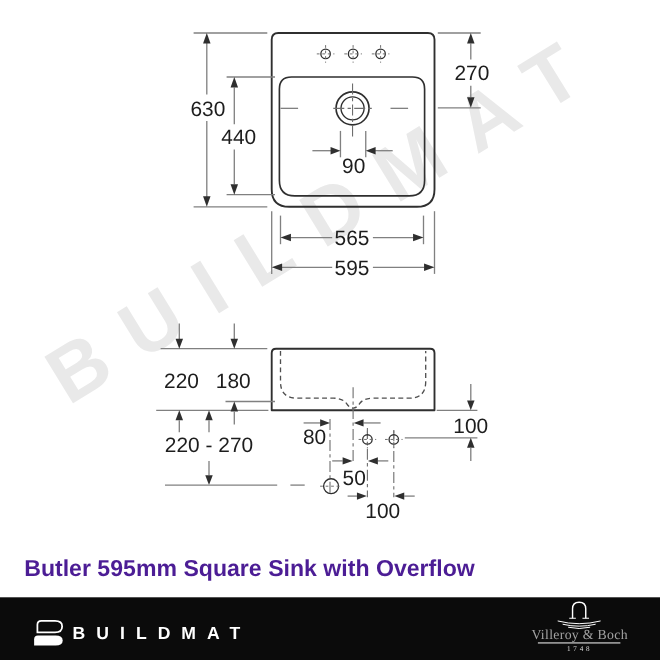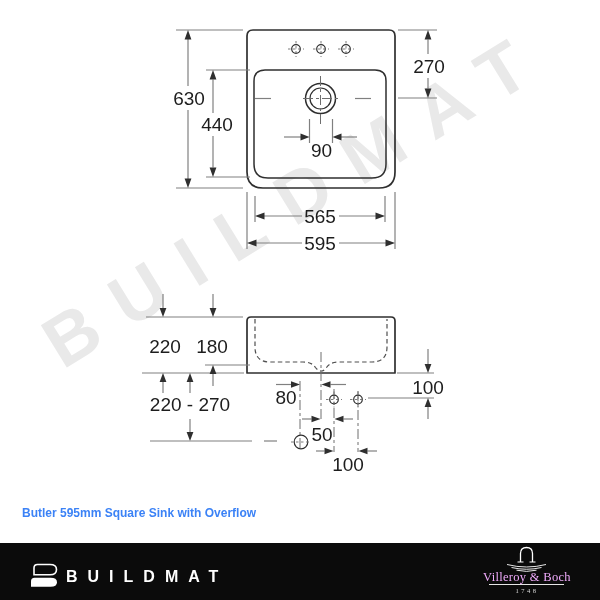--- a/index.html
+++ b/index.html
@@ -19,34 +19,34 @@
   .ol2{stroke:#2f2f2f;stroke-width:1.5;fill:none;}
   .dl{stroke:#808080;stroke-width:1.2;fill:none;}
   .dd{stroke:#6e6e6e;stroke-width:1;fill:none;stroke-dasharray:10 3 3 3;}
   .dc{stroke:#6e6e6e;stroke-width:0.9;fill:none;stroke-dasharray:2.5 2.5;}
   .dash{stroke:#4f4f4f;stroke-width:1.2;fill:none;stroke-dasharray:4.5 3;}
   .hc{stroke:#2f2f2f;stroke-width:1.2;fill:none;}
   .ar{fill:#2f2f2f;stroke:none;}
   text.dim{font-family:"Liberation Sans","DejaVu Sans",sans-serif;font-size:19px;fill:#1d1d1d;text-anchor:middle;}
   .title{
     position:absolute;left:22px;top:506px;z-index:2;
-    font-size:12px;font-weight:700;color:#3b82f6;letter-spacing:0;
+    font-size:21px;font-weight:700;color:#4c1d95;letter-spacing:0;
   }
   .footer{
     position:absolute;left:0;top:543px;width:600px;height:57px;
     background:#0b0b0b;z-index:3;
   }
   .footer svg{position:absolute;left:0;top:0;}
   .brand{
     position:absolute;left:66px;top:25px;color:#ffffff;
     font-size:16px;font-weight:700;letter-spacing:10px;white-space:nowrap;
   }
   .vb-name{
     position:absolute;left:460px;top:27px;width:134px;text-align:center;
-    color:#f0abfc;font-family:"Liberation Serif","DejaVu Serif",serif;
+    color:#a3a3a3;font-family:"Liberation Serif","DejaVu Serif",serif;
     font-size:12.5px;letter-spacing:0.3px;white-space:nowrap;
   }
   .vb-year{
     position:absolute;left:460px;top:44px;width:134px;text-align:center;
     color:#dcdcdc;font-family:"Liberation Serif","DejaVu Serif",serif;
     font-size:6.5px;letter-spacing:2.5px;
   }
 </style>
 </head>
 <body>

